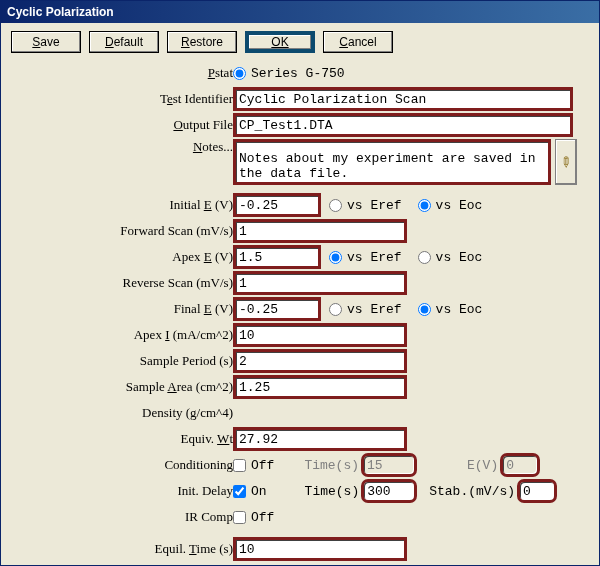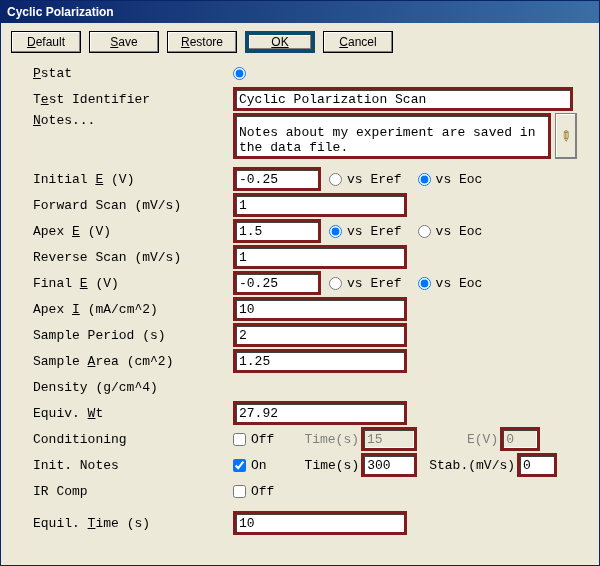--- a/index.html
+++ b/index.html
@@ -55,23 +55,24 @@
   }
   .row {
     display: flex;
     align-items: center;
     min-height: 24px;
     margin-bottom: 2px;
   }
   .label {
     width: 200px;
     padding-left: 22px;
-    font-family: Liberation Mono, monospace;
+    font-family: Liberation Serif, serif;
     font-size: 13px;
     white-space: pre;
+    text-align: right;
   }
   
   .u { text-decoration: underline; }
   input[type=text], textarea {
     font-family: "Courier New", monospace;
     font-size: 13px;
     background: #fff;
     color: #000;
     border: 3px solid #7f1d1d;
     box-shadow: inset 1px 1px 0 #404040, inset -1px -1px 0 #fff;
@@ -83,21 +84,21 @@
     height: 46px;
     resize: none;
     line-height: 15px;
   }
   input[type=text][disabled] {
     color: #808080;
     background: #ece9d8;
   }
   .txt-wide   { width: 340px; }
   .txt-med    { width: 174px; }
-  .txt-small  { width: 56px; }
+  .txt-small  { width: 56px; border-radius: 7px; }
   .radio-lbl, .check-lbl, .aux-lbl {
     font-family: "Courier New", monospace;
     font-size: 13px;
     display: inline-flex;
     align-items: center;
     gap: 3px;
   }
   .aux-lbl { margin-left: 10px; margin-right: 2px;}
   .disabled-text { color: #808080; }
   .radio-group { display:flex; align-items:center; gap:16px; margin-left:8px;}
@@ -121,45 +122,52 @@
 </head>
 <body>
 
 <div class="window">
 
   <div class="titlebar">
     <span>Cyclic Polarization</span>
   </div>
 
   <div class="toolbar">
+    <button class="btn"><span class="u">S</span><span>ave</span></button>
     <button class="btn"><span class="u">D</span><span>efault</span></button>
-    <button class="btn"><span class="u">S</span><span>ave</span></button>
     <button class="btn"><span class="u">R</span><span>estore</span></button>
     <button class="btn primary"><span class="u">OK</span></button>
     <button class="btn"><span class="u">C</span><span>ancel</span></button>
   </div>
 
   <div class="form">
 
     <div class="row">
       <div class="label"><span class="u">P</span><span>stat</span></div>
       <div class="ctrl">
         <label class="radio-lbl">
           <input type="radio" name="pstat" checked="" style="">
+          <span>Series G-750</span>
         </label>
       </div>
     </div>
 
     <div class="row">
       <div class="label">T<span class="u">e</span>st Identifier</div>
       <div class="ctrl">
           <input type="text" class="txt-wide" value="Cyclic Polarization Scan" style="">
         </div>
     </div>
 
+    <div class="row">
+      <div class="label"><span class="u">O</span>utput File</div>
+      <div class="ctrl">
+          <input type="text" class="txt-wide" value="CP_Test1.DTA" style="">
+        </div>
+    </div>
 
     <div class="row" style="align-items:flex-start;">
       <div class="label"><span class="u">N</span>otes...</div>
       <div class="ctrl">
         <textarea class="txt-wide" style="width: 318px;">Notes about my experiment are saved in the data file.</textarea>
         <div class="edit-icon-btn">
             <span class="pencil">✎</span>
           </div>
       </div>
     </div>
@@ -269,21 +277,21 @@
           <span>Off</span>
         </label>
         <span class="aux-lbl disabled-text" style="margin-left:30px">Time(s)</span>
         <input type="text" class="txt-small" disabled="" value="15" style="">
         <span class="aux-lbl disabled-text" style="margin-left:50px">E(V)</span>
         <input type="text" class="txt-small" disabled="" style="width: 40px;" value="0">
       </div>
     </div>
 
     <div class="row">
-      <div class="label">Init. Notes</div>
+      <div class="label">Init. Delay</div>
       <div class="ctrl">
         <label class="check-lbl">
           <input type="checkbox" checked="" style="">
           <span>On</span>
         </label>
         <span class="aux-lbl" style="margin-left:38px">Time(s)</span>
         <input type="text" class="txt-small" value="300" style="">
         <span class="aux-lbl" style="margin-left:12px">Stab.(mV/s)</span>
         <input type="text" class="txt-small" style="width: 40px;" value="0">
       </div>

